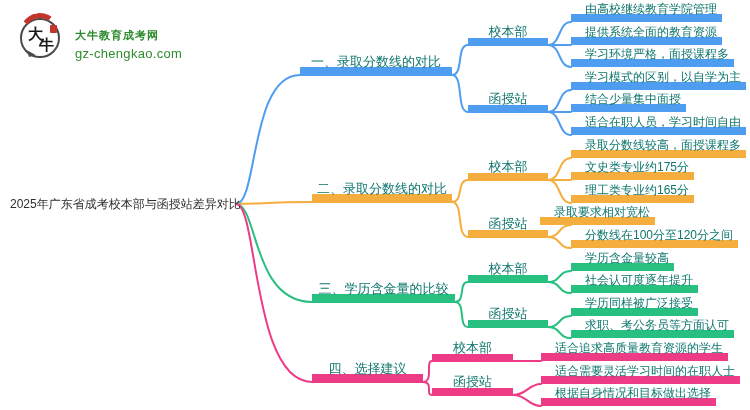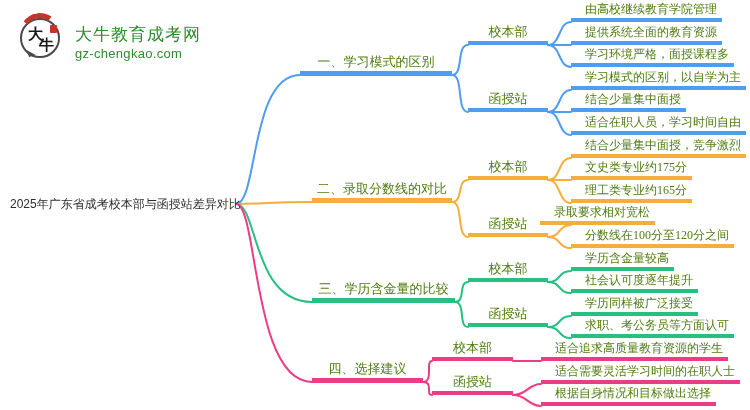--- a/index.html
+++ b/index.html
@@ -1,39 +1,39 @@
 <!DOCTYPE html>
 <html><head>
 <meta charset="utf-8">
 <style>
   html,body{margin:0;padding:0;background:#fff;}
   .map{position:relative;width:750px;height:410px;background:#ffffff;overflow:hidden;
        font-family:"Liberation Sans","DejaVu Sans",sans-serif;}
   .wires{position:absolute;left:0;top:0;pointer-events:none;}
-  .node{position:absolute;white-space:nowrap;color:#4d7c0f;border-bottom:4px solid #737373;box-sizing:border-box;font-family:Liberation Serif, serif;}
+  .node{position:absolute;white-space:nowrap;color:#0f766e;border-bottom:8px solid #737373;box-sizing:border-box;}
   .leaf{font-size:12px;line-height:15px;height:20px;padding:0 5px 3px 14px;}
   .leaf.b4{padding-left:14px;}
   .group{font-size:13px;line-height:16px;height:21px;padding-bottom:14px;text-align:center;}
   .blabel{font-size:13px;line-height:17px;height:22px;padding-bottom:3px;text-align:center;}
   .root{position:absolute;left:10px;top:196px;font-size:12px;line-height:16px;color:#2d2d2d;white-space:nowrap;}
   
   .logo{position:absolute;left:18px;top:12px;display:flex;align-items:center;gap:9px;}
   .emblem{position:relative;width:48px;height:50px;}
   .emblem-circle{position:absolute;left:2px;top:6px;width:40px;height:40px;border:2px solid #4a4a4a;
                  border-radius:50%;background:#fff;box-sizing:border-box;}
   .emblem-arc{position:absolute;left:2px;top:1px;width:40px;height:40px;border:5px solid transparent;
               border-top-color:#c2352c;border-radius:50%;transform:rotate(-10deg);box-sizing:border-box;}
   .emblem-c1{position:absolute;left:10px;top:13px;font-size:15px;font-weight:bold;color:#191919;
              font-family:"Liberation Serif","DejaVu Serif",serif;}
   .emblem-c2{position:absolute;left:21px;top:24px;font-size:15px;font-weight:bold;color:#191919;
              font-family:"Liberation Serif","DejaVu Serif",serif;}
   .emblem-seal{position:absolute;right:9px;top:13px;width:7px;height:8px;background:#c2352c;border-radius:1px;}
   .emblem-tail{position:absolute;left:6px;bottom:0;width:0;height:0;border:5px solid transparent;
                border-top-color:#4a4a4a;transform:rotate(28deg);}
-  .brand{font-size:17px;font-weight:normal;letter-spacing:1px;line-height:20px;margin-top:12px;}
+  .brand{font-size:11px;font-weight:bold;letter-spacing:1px;line-height:20px;margin-top:12px;}
   .domain{font-size:13px;font-weight:normal;line-height:15px;margin-top:1px;letter-spacing:.3px;}
 </style>
 </head>
 <body>
 
 <div class="map">
 
   <svg class="wires" width="750" height="410" viewBox="0 0 750 410">
     <g fill="none" stroke-width="2" stroke-linecap="round" stroke="#4f9df0">
       <path d="M236 204 C258 204 250 75 300 75 L452 75"></path>
@@ -85,34 +85,34 @@
       <span class="emblem-tail"></span>
     </div>
     <div>
       <div class="brand" style="color: rgb(46, 139, 46);">大牛教育成考网</div>
       <div class="domain" style="color: rgb(46, 139, 46);">gz-chengkao.com</div>
     </div>
   </div>
 
   <div class="root">2025年广东省成考校本部与函授站差异对比</div>
 
-  <div class="node blabel" style="left: 300px; top: 53px; width: 152px; border-bottom-color: rgb(79, 157, 240);">一、学习模式的区别</div>
+  <div class="node blabel" style="left: 300px; top: 53px; width: 152px; border-bottom-color: rgb(79, 157, 240);">一、录取分数线的对比</div>
   <div class="node group" style="left: 468px; top: 24px; width: 80px; border-bottom-color: rgb(79, 157, 240);">校本部</div>
   <div class="node group" style="left: 468px; top: 91px; width: 80px; border-bottom-color: rgb(79, 157, 240);">函授站</div>
   <div class="node leaf" style="left: 571px; top: 2px; border-bottom-color: rgb(79, 157, 240);">由高校继续教育学院管理</div>
   <div class="node leaf" style="left: 571px; top: 25px; border-bottom-color: rgb(79, 157, 240);">提供系统全面的教育资源</div>
   <div class="node leaf" style="left: 571px; top: 47px; border-bottom-color: rgb(79, 157, 240);">学习环境严格，面授课程多</div>
   <div class="node leaf" style="left: 571px; top: 70px; border-bottom-color: rgb(79, 157, 240);">学习模式的区别，以自学为主</div>
   <div class="node leaf" style="left: 571px; top: 92px; border-bottom-color: rgb(79, 157, 240);">结合少量集中面授</div>
   <div class="node leaf" style="left: 571px; top: 115px; border-bottom-color: rgb(79, 157, 240);">适合在职人员，学习时间自由</div>
 
   <div class="node blabel" style="left: 312px; top: 180px; width: 140px; border-bottom-color: rgb(245, 174, 62);">二、录取分数线的对比</div>
   <div class="node group" style="left: 468px; top: 159px; width: 80px; border-bottom-color: rgb(245, 174, 62);">校本部</div>
   <div class="node group" style="left: 468px; top: 216px; width: 80px; border-bottom-color: rgb(245, 174, 62);">函授站</div>
-  <div class="node leaf" style="left: 571px; top: 138px; border-bottom-color: rgb(245, 174, 62);">结合少量集中面授，竞争激烈</div>
+  <div class="node leaf" style="left: 571px; top: 138px; border-bottom-color: rgb(245, 174, 62);">录取分数线较高，面授课程多</div>
   <div class="node leaf" style="left: 571px; top: 160px; border-bottom-color: rgb(245, 174, 62);">文史类专业约175分</div>
   <div class="node leaf" style="left: 571px; top: 183px; border-bottom-color: rgb(245, 174, 62);">理工类专业约165分</div>
   <div class="node leaf" style="left: 540px; top: 205px; border-bottom-color: rgb(245, 174, 62);">录取要求相对宽松</div>
   <div class="node leaf" style="left: 571px; top: 228px; border-bottom-color: rgb(245, 174, 62);">分数线在100分至120分之间</div>
 
   <div class="node blabel" style="left: 312px; top: 280px; width: 143px; border-bottom-color: rgb(39, 192, 128);">三、学历含金量的比较</div>
   <div class="node group" style="left: 468px; top: 261px; width: 80px; border-bottom-color: rgb(39, 192, 128);">校本部</div>
   <div class="node group" style="left: 468px; top: 306px; width: 80px; border-bottom-color: rgb(39, 192, 128);">函授站</div>
   <div class="node leaf" style="left: 571px; top: 251px; border-bottom-color: rgb(39, 192, 128);">学历含金量较高</div>
   <div class="node leaf" style="left: 571px; top: 273px; border-bottom-color: rgb(39, 192, 128);">社会认可度逐年提升</div>

